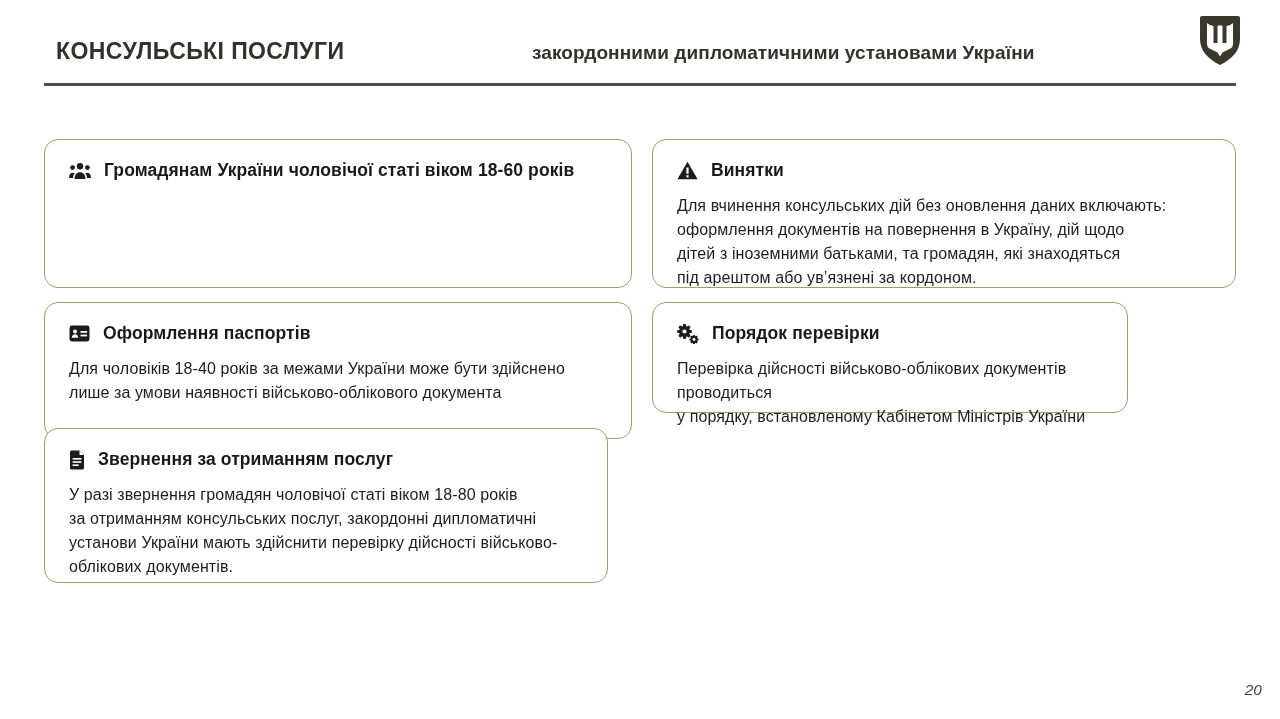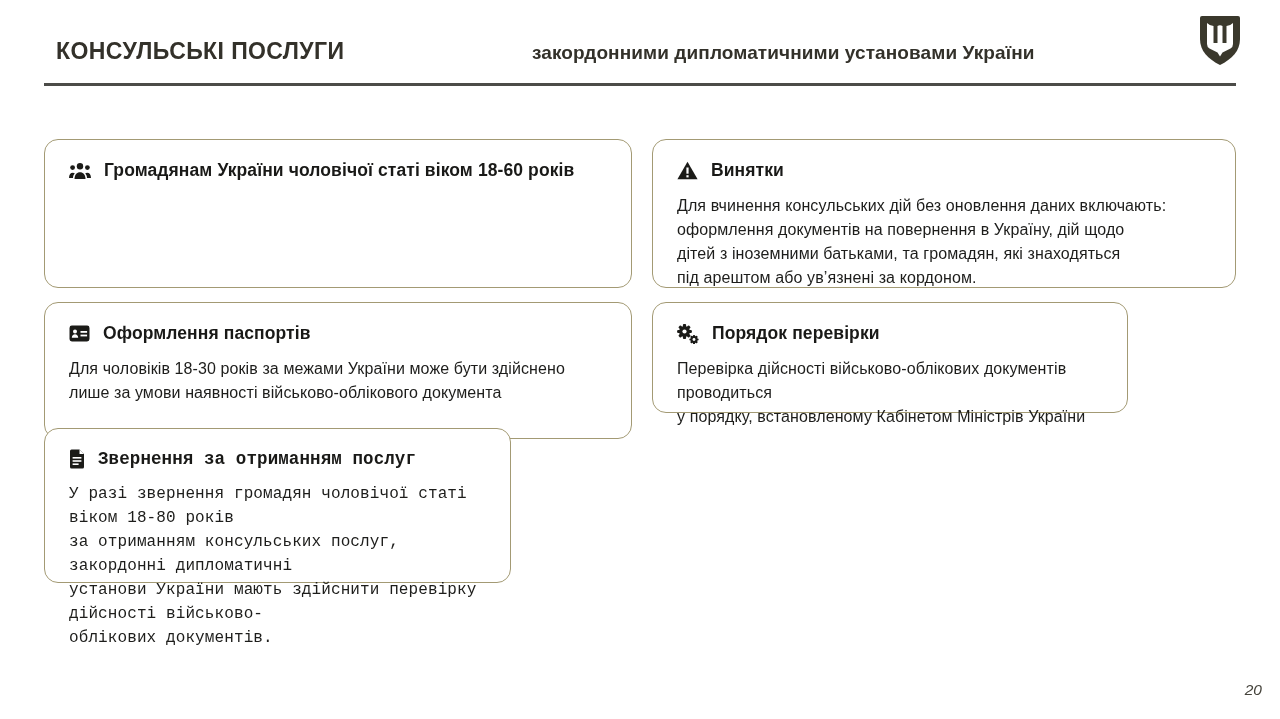--- a/index.html
+++ b/index.html
@@ -27,21 +27,21 @@
   
   .card{
     position:absolute;background:#ffffff;
     border:1.5px solid #a39a74;border-radius:14px;
     box-sizing:border-box;padding:20px 8px 0 24px;
   }
   .c1{left:44px;top:139px;width:588px;height:149px;}
   .c2{left:652px;top:139px;width:584px;height:149px;}
   .c3{left:44px;top:302px;width:588px;height:137px;}
   .c4{left:652px;top:302px;width:476px;height:111px;}
-  .c5{left:44px;top:428px;width:467px;height:155px;font-family:Liberation Mono, monospace;}
+  .c5{left:44px;top:428px;width:564px;height:155px;}
   .card-head{
     display:flex;align-items:center;gap:13px;
   }
   .card-head .icon{flex:0 0 auto;display:flex;align-items:center;}
   .card-title{
     font-size:17.5px;font-weight:700;color:#191917;letter-spacing:0.1px;
   }
   .card-body{
     margin-top:13px;font-size:16px;line-height:24px;color:#1d1d1b;
     white-space:pre-line;letter-spacing:0.1px;
@@ -107,21 +107,21 @@
       <svg width="21" height="17" viewBox="0 0 21 17">
         <rect x="0.5" y="0.5" width="20" height="16" rx="2.4" fill="#1b1b18"></rect>
         <circle cx="6" cy="6.4" r="2" fill="#ffffff"></circle>
         <path d="M2.8 12.8 C2.8 10.4 4.2 9.2 6 9.2 C7.8 9.2 9.2 10.4 9.2 12.8 Z" fill="#ffffff"></path>
         <rect x="11.5" y="6" width="6.6" height="1.8" fill="#ffffff"></rect>
         <rect x="11.5" y="9.6" width="6.6" height="1.8" fill="#ffffff"></rect>
       </svg>
     </span>
     <span class="card-title">Оформлення паспортів</span>
   </div>
-  <div class="card-body">Для чоловіків 18-30 років за межами України  може бути здійснено
+  <div class="card-body">Для чоловіків 18-40 років за межами України  може бути здійснено
 лише за умови наявності військово-облікового документа</div>
 </div>
 
 <div class="card c4">
   <div class="card-head">
     <span class="icon">
       <svg width="22" height="20" viewBox="0 0 22 20">
         <g fill="#1b1b18">
           <g transform="translate(7.5,7.5)">
             <rect x="-1.6" y="-7.4" width="3.2" height="14.8" rx="1"></rect>

